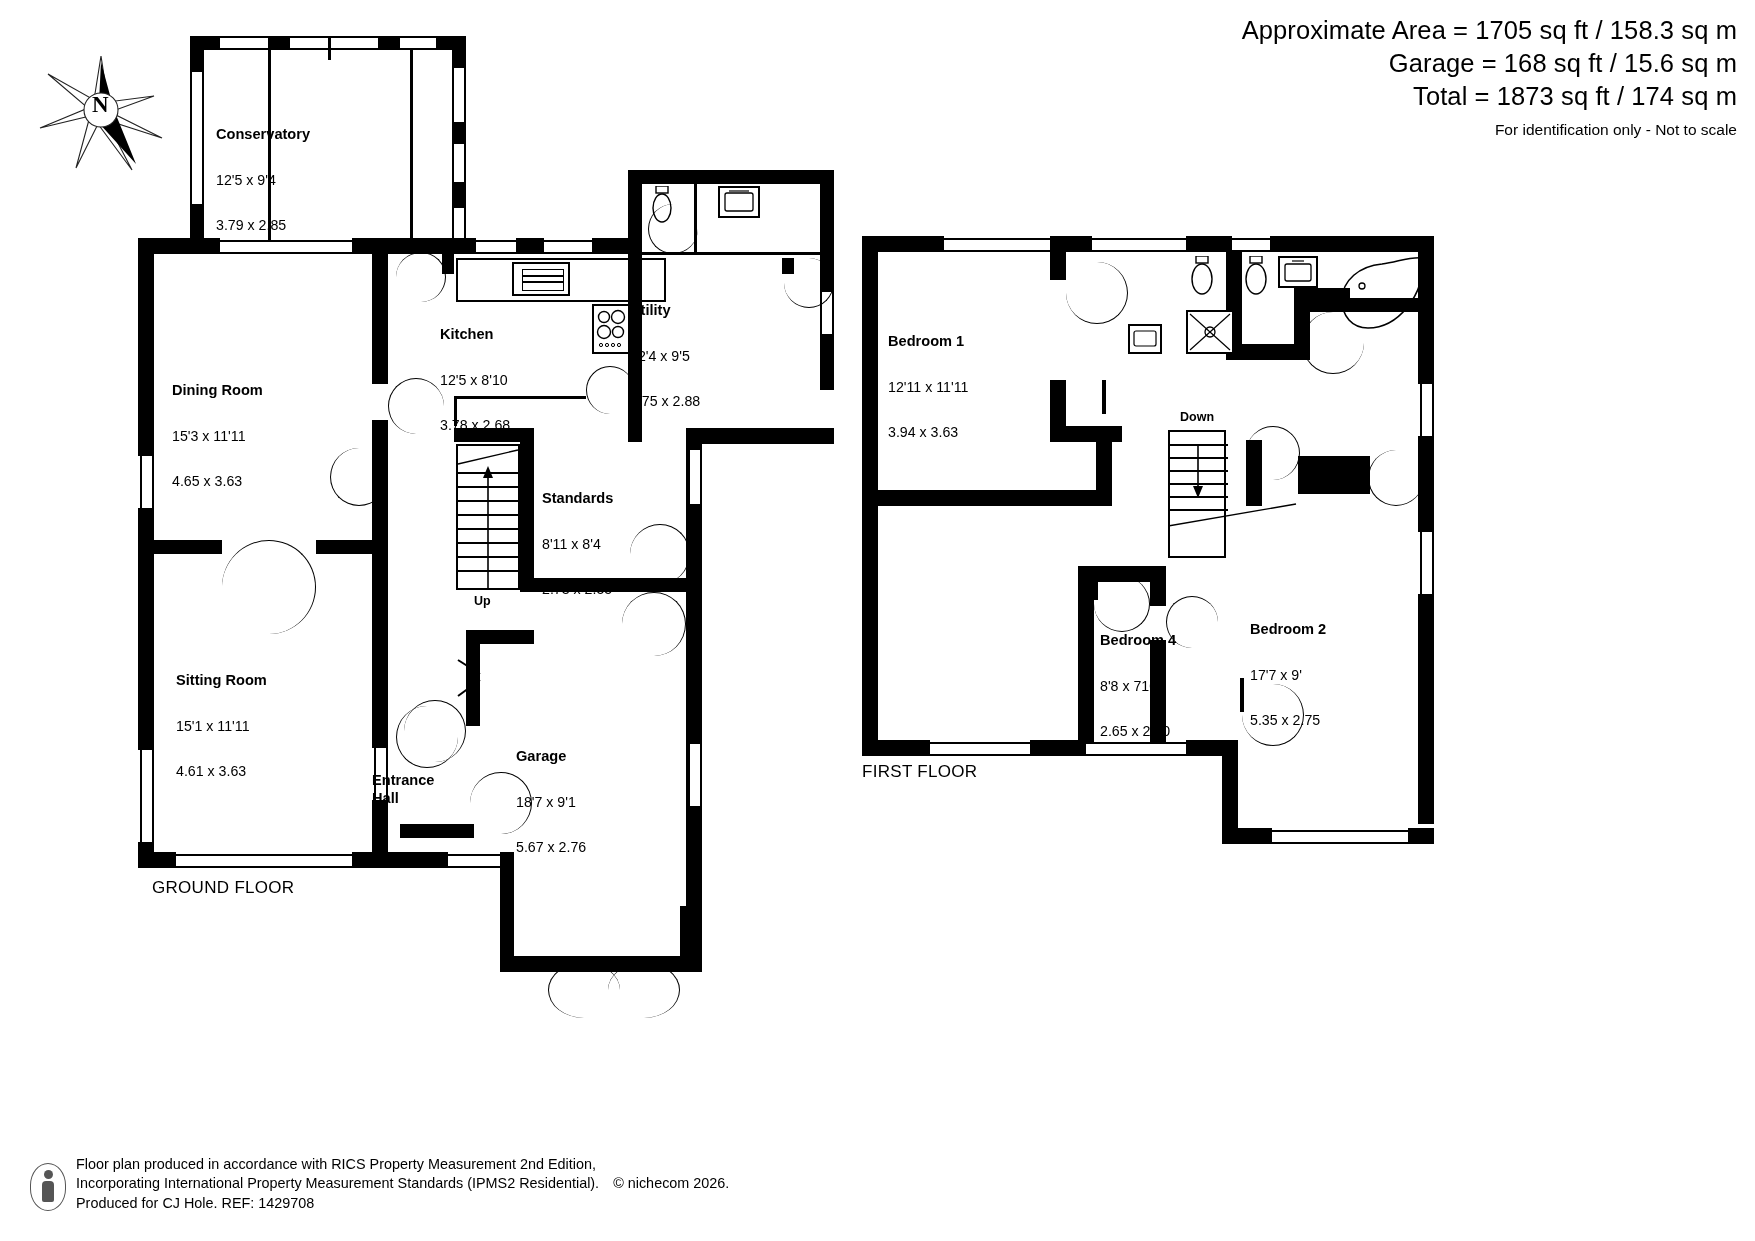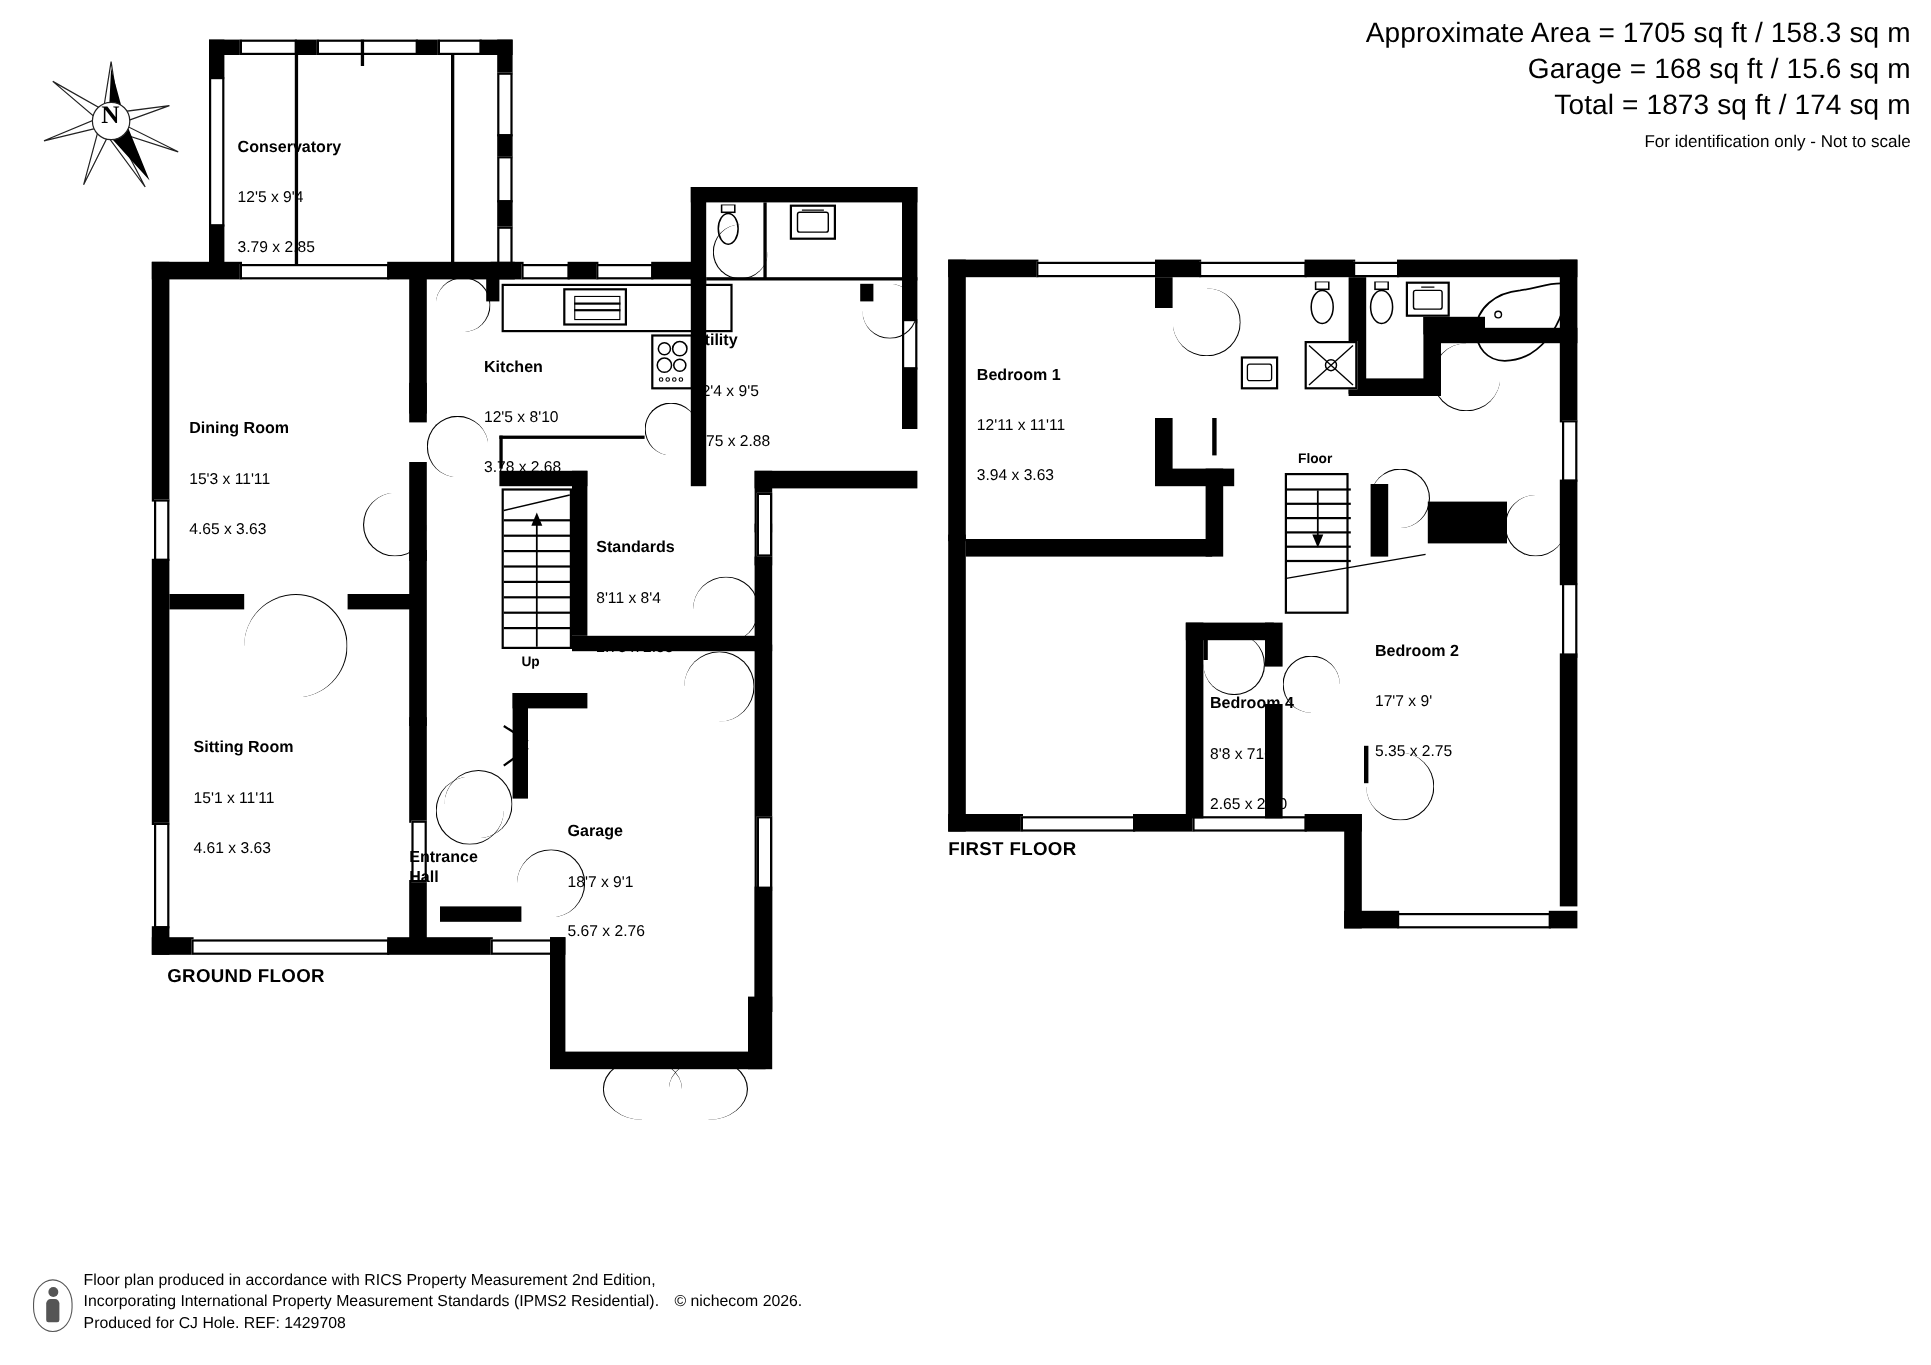--- a/index.html
+++ b/index.html
@@ -8,21 +8,21 @@
          font-family:"Liberation Sans", sans-serif; color:#000; overflow:hidden; }
 
   .abs { position:absolute; }
 
   
   #header { right:18px; top:14px; text-align:right; }
   #header .line { font-size:25.5px; line-height:33px; letter-spacing:0.1px; }
   #header .note { font-size:15.5px; line-height:26px; margin-top:4px; }
 
   
-  .floor-caption { font-size:17px; font-weight:bold; letter-spacing:0.3px; }
+  .floor-caption { font-size:17px; font-weight:normal; letter-spacing:0.3px; }
 
   
   .room { text-align:left; line-height:17.5px; white-space:nowrap; }
   .room .nm { font-size:14.6px; font-weight:bold; }
   .room .d1, .room .d2 { font-size:14.2px;margin-top:28px; }
   .stair-lab { font-size:12.5px; font-weight:bold; }
 
   
   .w  { background:#000; }           
   .tw { background:#000; }           
@@ -381,21 +381,21 @@
     <div class="abs" style="left:0;top:25px;width:58px;height:2px;background:#000;"></div>
     <div class="abs" style="left:0;top:38px;width:58px;height:2px;background:#000;"></div>
     <div class="abs" style="left:0;top:51px;width:58px;height:2px;background:#000;"></div>
     <div class="abs" style="left:0;top:64px;width:58px;height:2px;background:#000;"></div>
     <div class="abs" style="left:0;top:77px;width:58px;height:2px;background:#000;"></div>
   </div>
   <svg class="abs" style="left:318px;top:428px;" width="60" height="130" viewBox="0 0 60 130">
     <line x1="30" y1="18" x2="30" y2="62" stroke="#000" stroke-width="1.6"></line>
     <polygon points="30,70 25,58 35,58" fill="#000"></polygon>
   </svg>
-  <div class="abs stair-lab" style="left:330px;top:410px;">Floor</div>
+  <div class="abs stair-lab" style="left:330px;top:410px;">Down</div>
   <svg class="abs" style="left:318px;top:498px;" width="130" height="40" viewBox="0 0 130 40">
     <line x1="0" y1="28" x2="128" y2="6" stroke="#000" stroke-width="1.3"></line>
   </svg>
 
   <div class="abs w" style="left:448px;top:456px;width:72px;height:38px;"></div>
   <div class="abs w" style="left:396px;top:440px;width:16px;height:66px;"></div>
   <div class="abs arc arc-tr" style="left:396px;top:426px;width:54px;height:54px;"></div>
   <div class="abs arc arc-bl" style="left:518px;top:450px;width:56px;height:56px;"></div>
 
   <div class="abs w" style="left:228px;top:566px;width:16px;height:178px;"></div>
@@ -407,21 +407,21 @@
   <div class="abs arc arc-tl" style="left:316px;top:596px;width:52px;height:52px;"></div>
 
   <div class="abs arc arc-br" style="left:392px;top:684px;width:62px;height:62px;"></div>
   <div class="abs leaf" style="left:390px;top:678px;width:4px;height:34px;"></div>
 
   <div class="abs room" style="left:250px;top:632px;width:154px;">
     <div class="nm">Bedroom 4</div>
     <div class="d1">8'8 x 710</div>
     <div class="d2">2.65 x 2.40</div>
   </div>
-  <div class="abs room" style="left:400px;top:584px;width:168px;">
+  <div class="abs room" style="left:400px;top:621px;width:168px;">
     <div class="nm">Bedroom 2</div>
     <div class="d1">17'7 x 9'</div>
     <div class="d2">5.35 x 2.75</div>
   </div>
 
   <div class="abs floor-caption" style="left:12px;top:762px;">FIRST FLOOR</div>
 </div>
 
 <div class="footer-icon abs">
   <div class="fi-head"></div>

